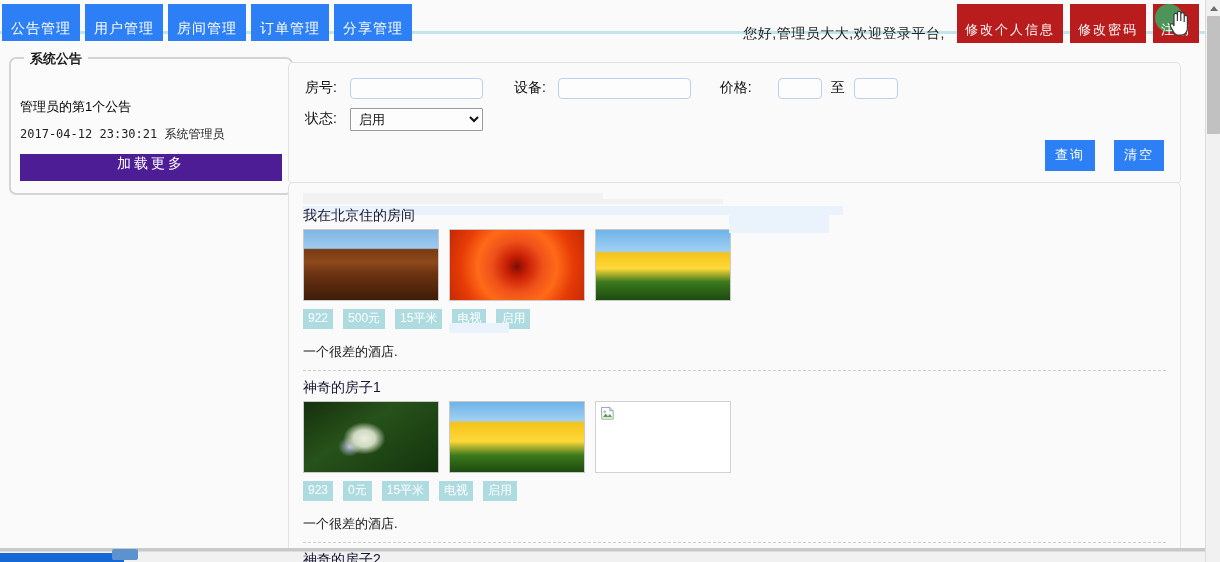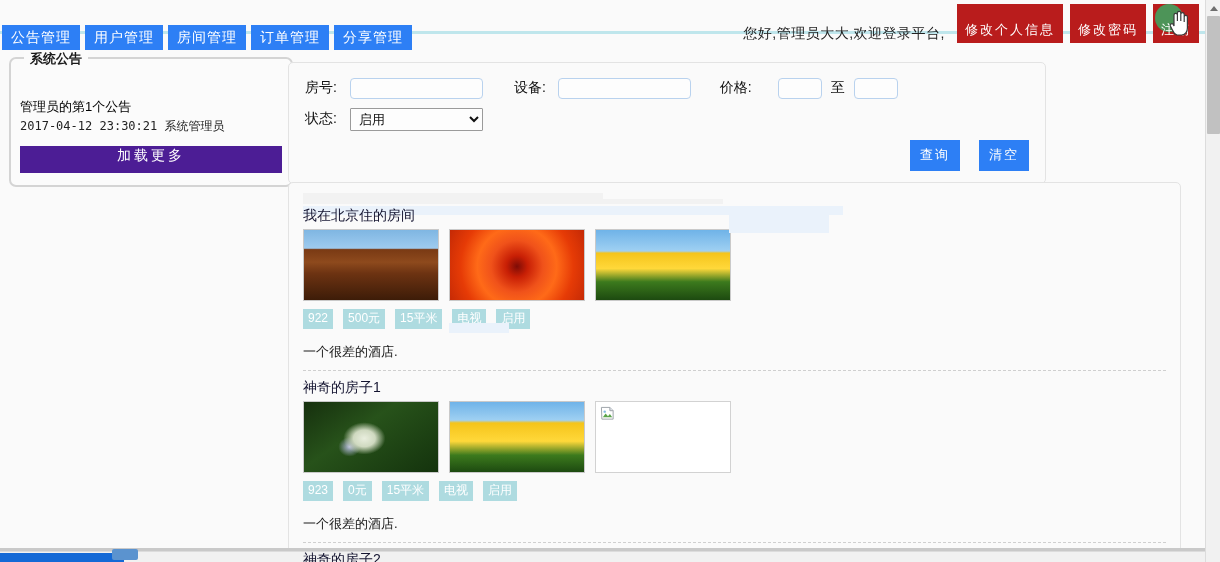--- a/index.html
+++ b/index.html
@@ -32,27 +32,26 @@
     position: absolute;
     left: 2px; top: 4px;
     display: flex;
     gap: 5px;
   }
   .nav-btn {
     background: #2d7ff5;
     color: #ffffff;
     font-size: 14px;
     letter-spacing: 1px;
-    padding: 4px 9px 5px 9px;
+    padding: 16px 9px 5px 9px;
     line-height: 16px;
     cursor: pointer;
     border: none;
     white-space: nowrap;
     font-family: "Liberation Sans", sans-serif;
-    margin-top: 21px;
   }
   .nav-right {
     position: absolute;
     right: 6px; top: 4px;
     display: flex;
     align-items: flex-end;
     gap: 7px;
   }
   .greeting {
     font-size: 14px;
@@ -115,21 +114,21 @@
     font-size: 13px;
     font-weight: normal;
     color: #000000;
     line-height: 16px;
   }
   .notice-meta {
     font-family: "DejaVu Sans Mono", "Liberation Mono", monospace;
     font-size: 12px;
     color: #222;
     line-height: 16px;
-    margin-top: 3px;
+    margin-top: 11px;
   }
   .notice-body {
     font-size: 13px;
     color: #1a1a1a;
     line-height: 16px;
     margin-top: 1px;
     word-break: break-all;
   }
   .load-more {
     display: block;
@@ -142,21 +141,21 @@
     font-size: 14px;
     letter-spacing: 3px;
     cursor: pointer;
     font-family: Liberation Serif, serif;
   }
 
   
   .search-card {
     position: absolute;
     left: 288px; top: 62px;
-    width: 758px;
+    width: 893px;
     background: #fafafa;
     border: 1px solid #e3e3e3;
     border-radius: 5px;
     padding: 14px 16px 12px 16px;
   }
   .form-row {
     display: flex;
     align-items: center;
     margin-bottom: 9px;
     height: 22px;

